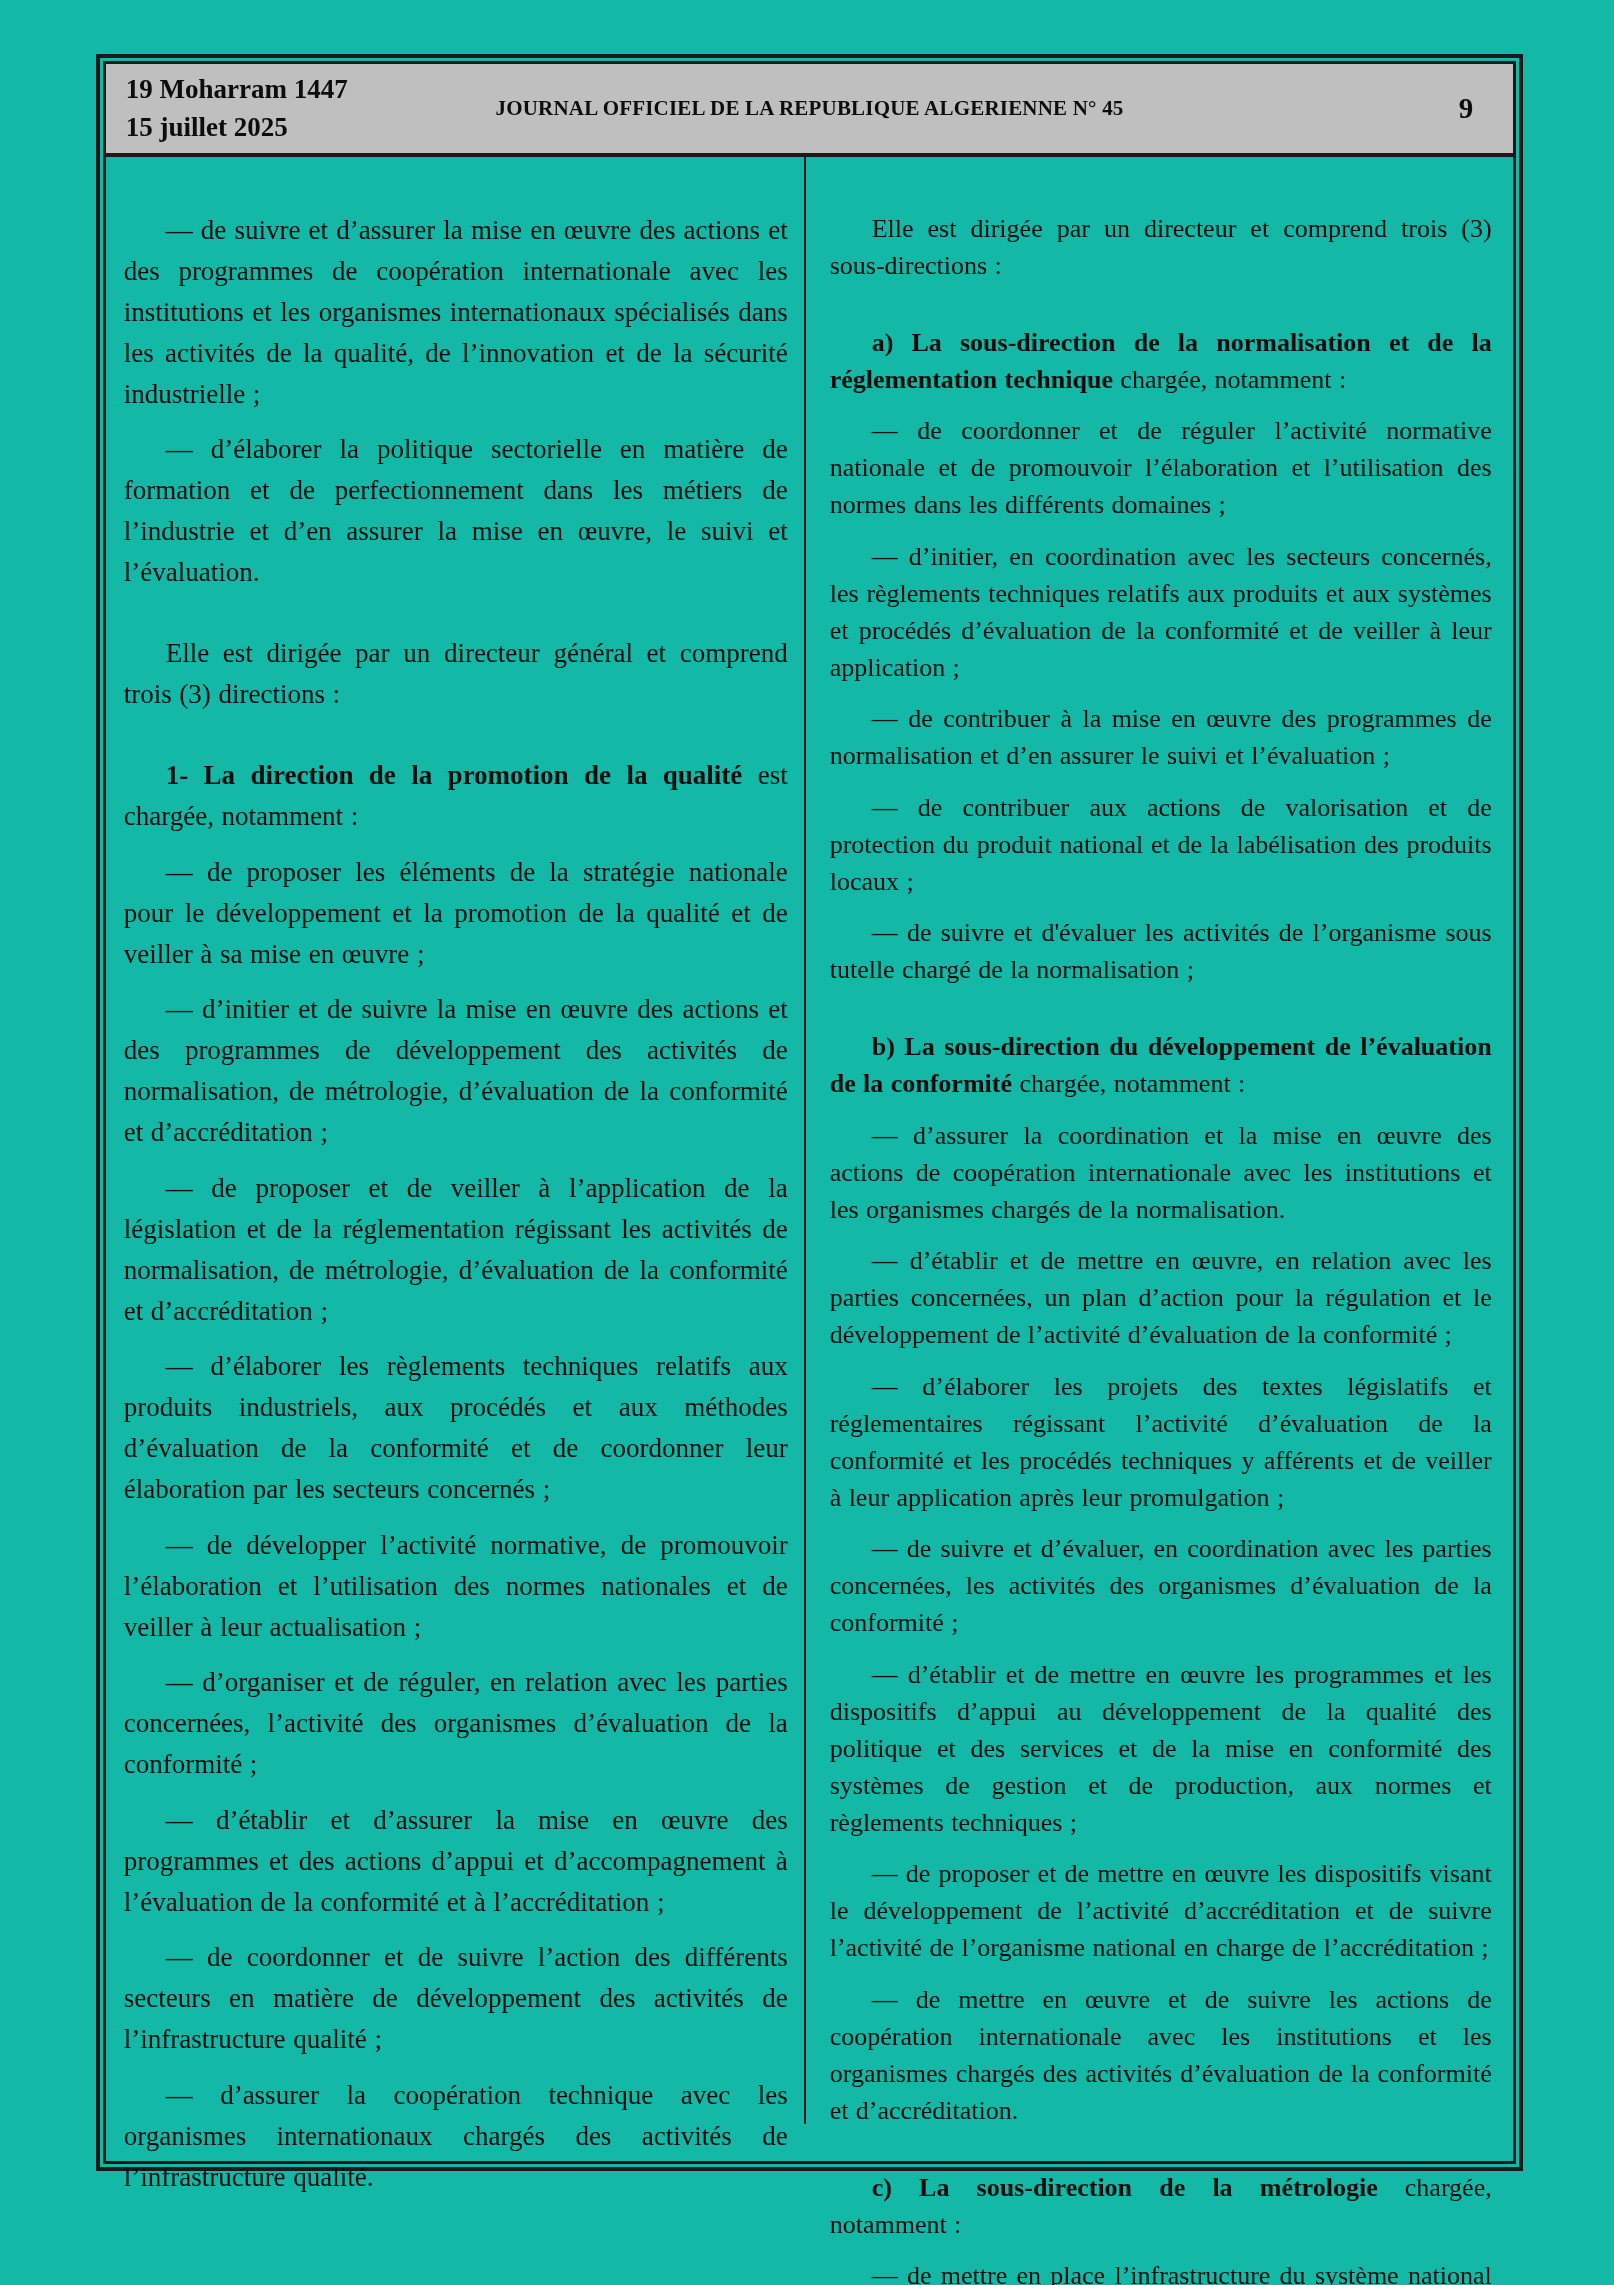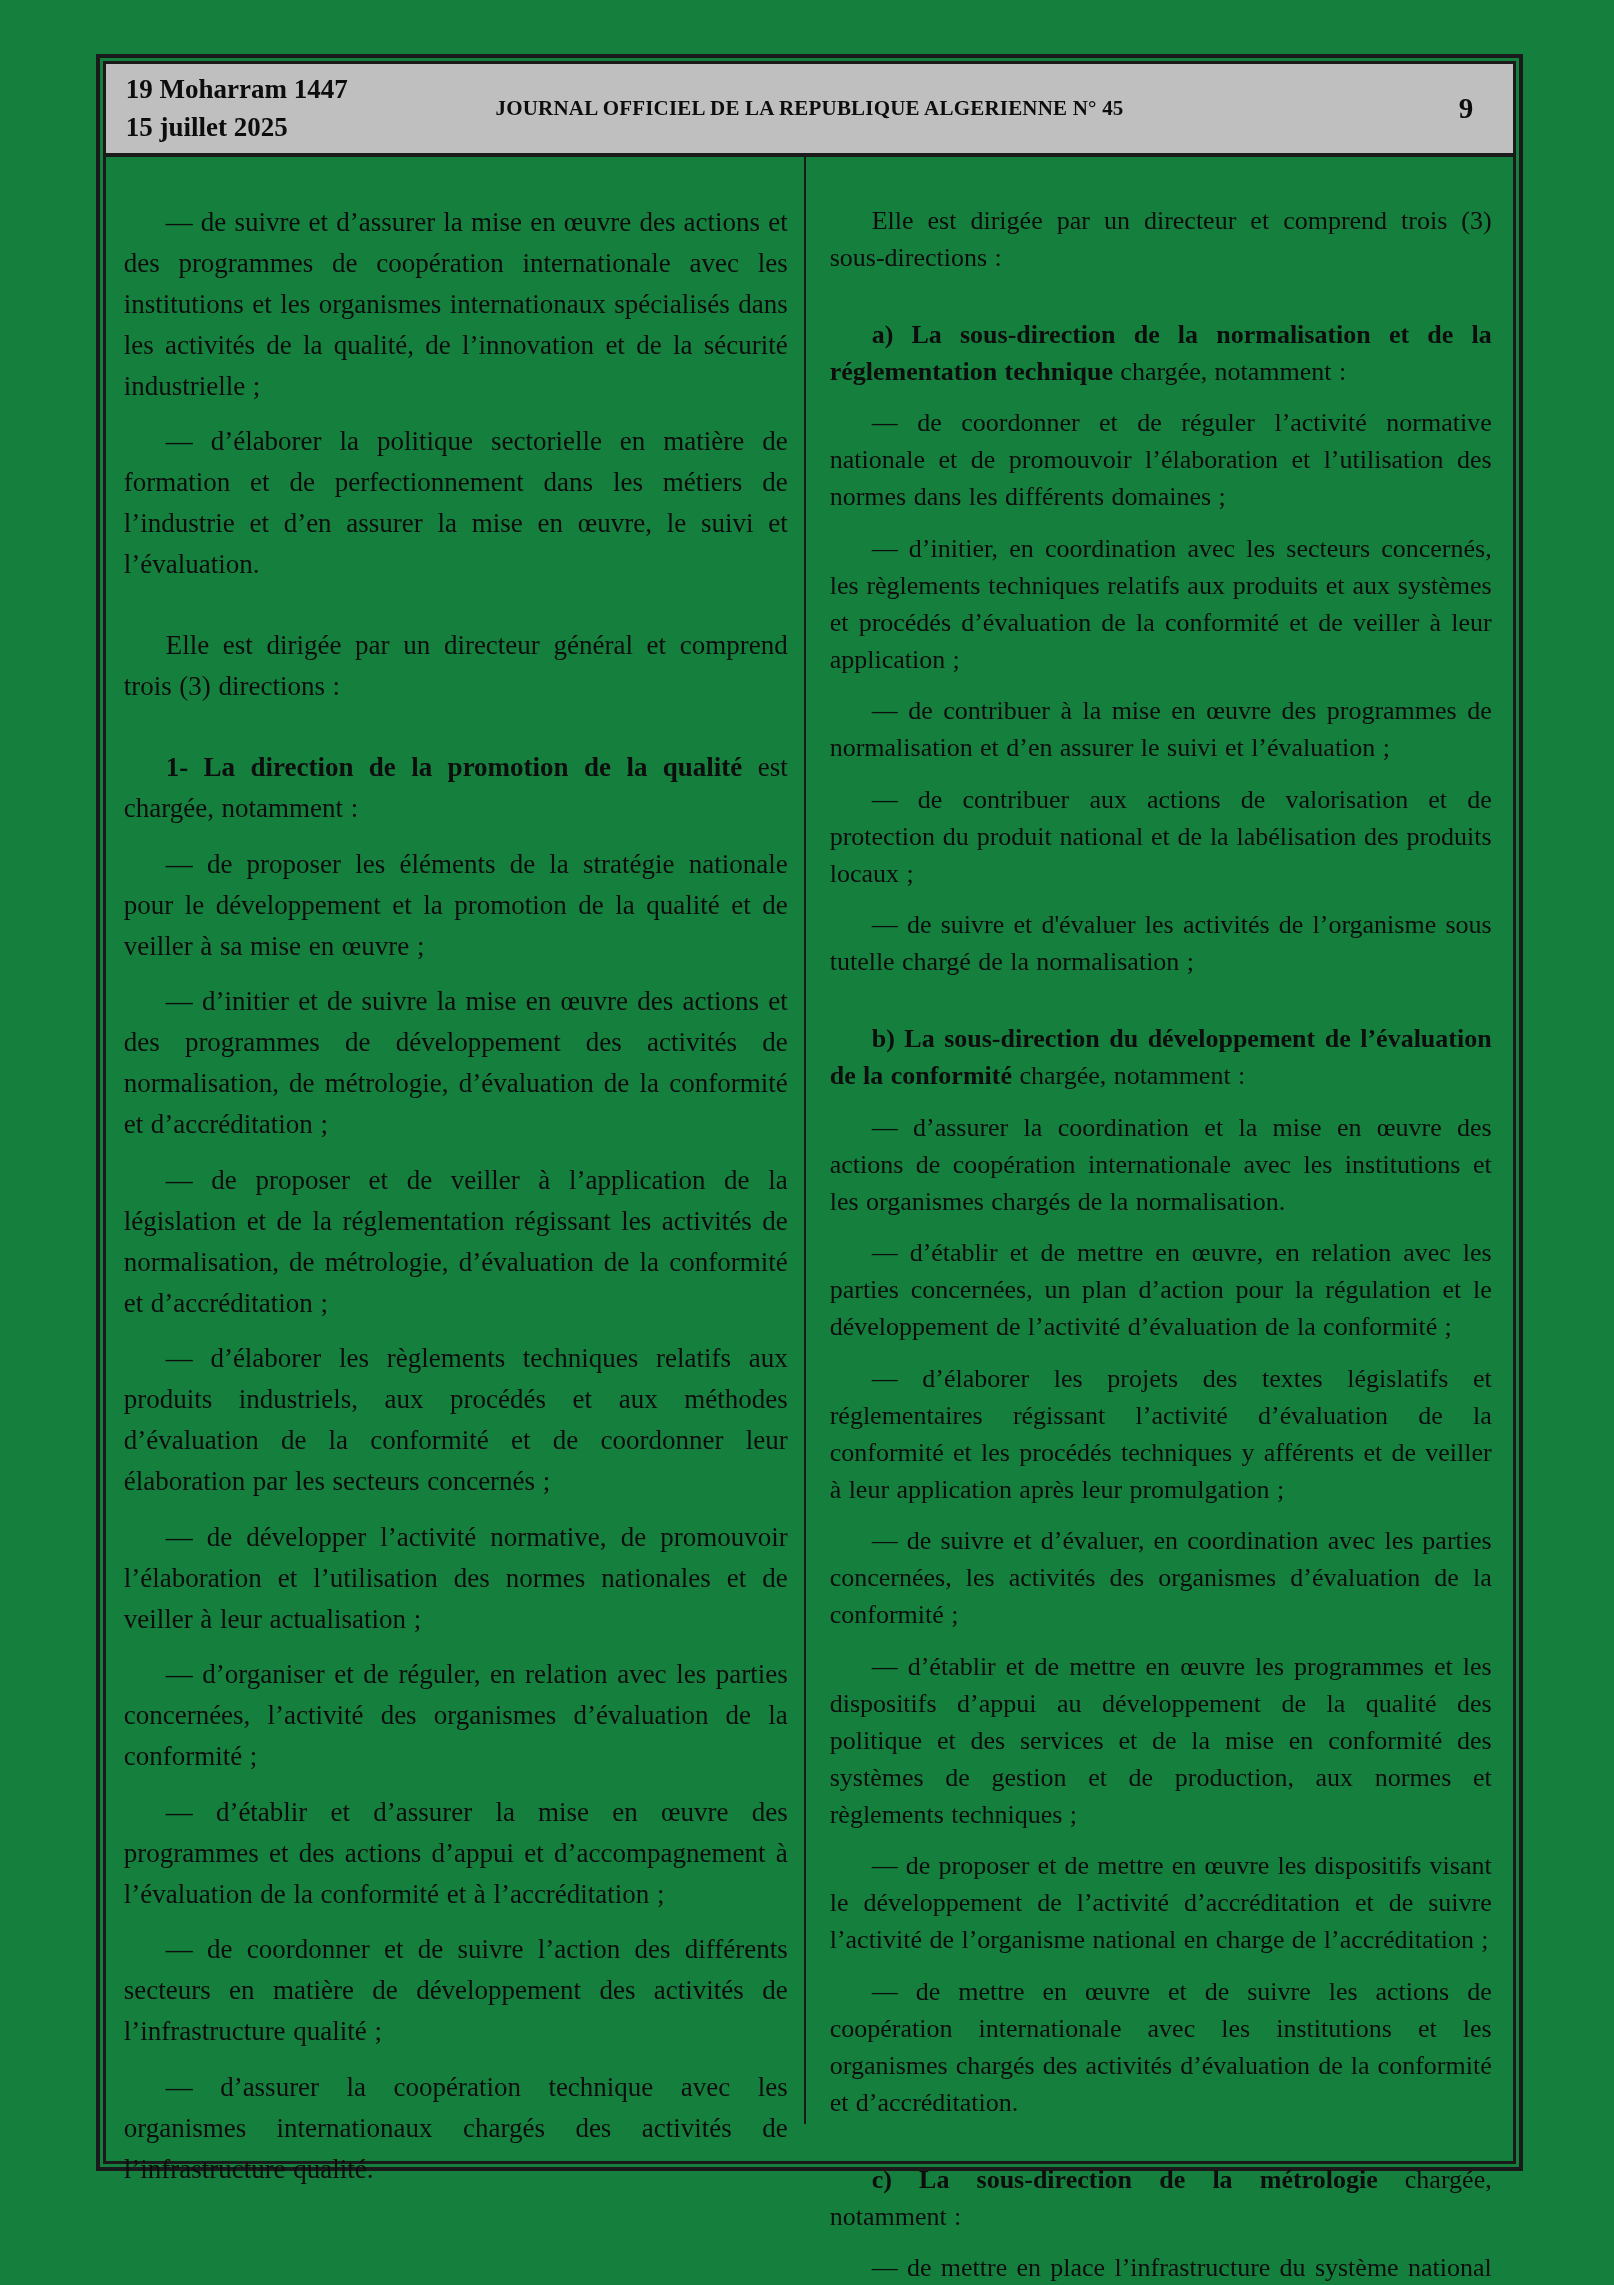--- a/index.html
+++ b/index.html
@@ -4,21 +4,21 @@
 <style>
   html, body {
     margin: 0;
     padding: 0;
     background: #ffffff;
   }
   .page {
     position: relative;
     width: 1615px;
     height: 2285px;
-    background: #15803d;
+    background: #14b8a6;
     font-family: "Liberation Serif", "DejaVu Serif", serif;
     color: #0d0d0d;
     overflow: hidden;
   }
   
   .frame {
     position: absolute;
     left: 96px;
     top: 54px;
     width: 1427px;
@@ -103,21 +103,21 @@
     margin: 0 0 14.5px 0;
     text-align: justify;
     text-indent: 42px;
     word-spacing: 0.9px;
   }
   .col p.intro,
   .col p.heading {
     margin-top: 40px;
   }
   .col p:first-child {
-    margin-top: 0;
+    margin-top: 8px;
   }
   .col p.heading b {
     font-weight: bold;
   }
 </style>
 </head>
 <body>
 
 <div class="page">
   <div class="frame">

